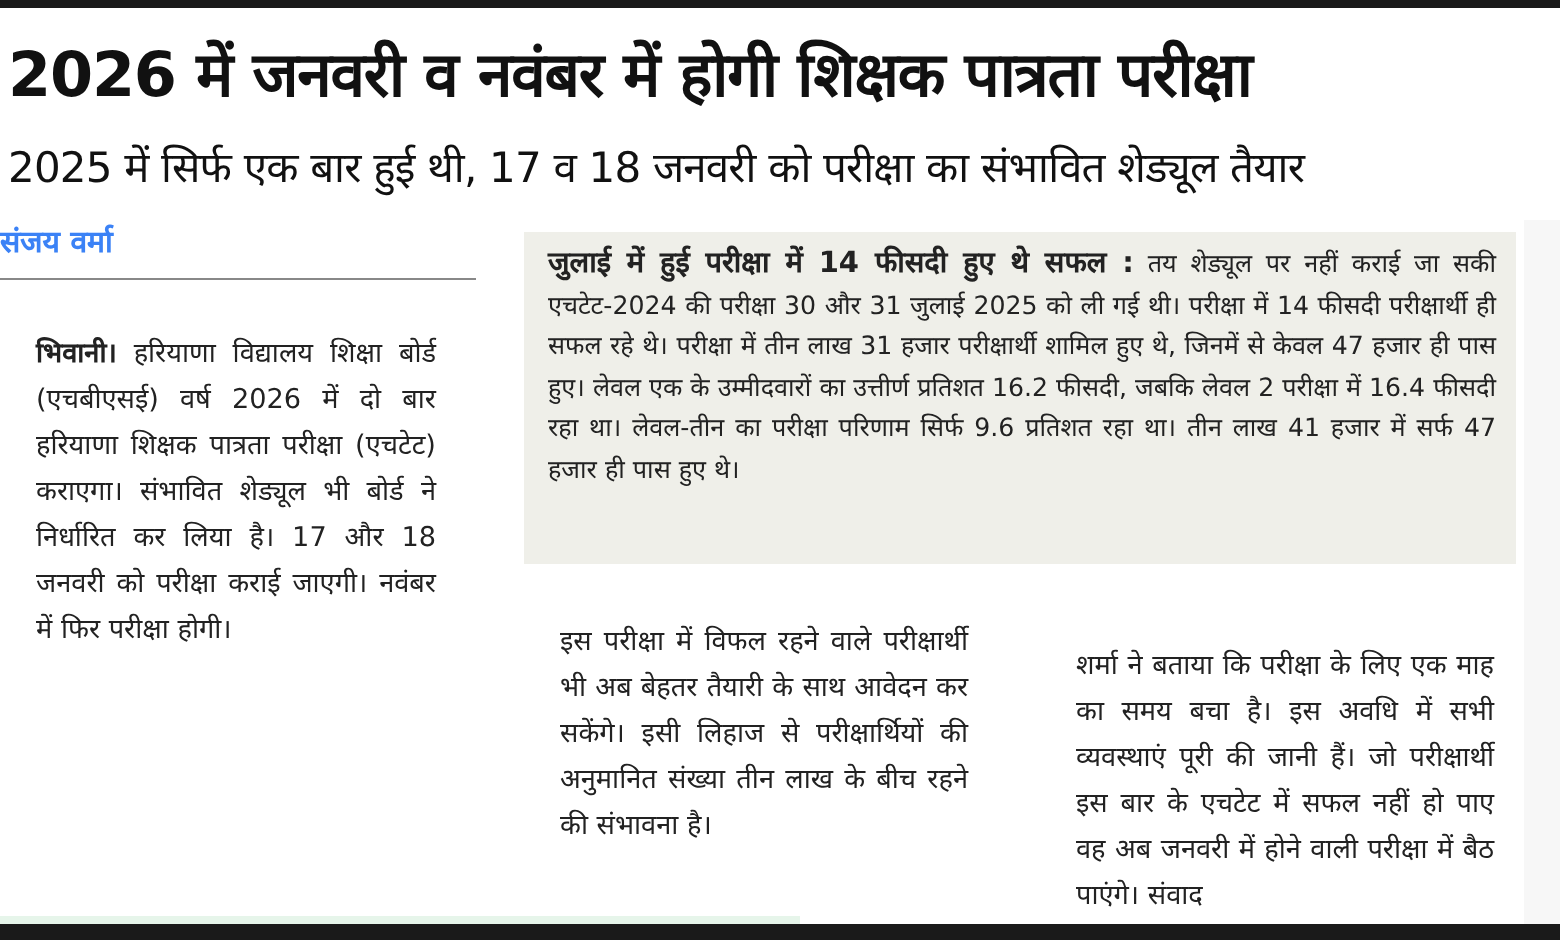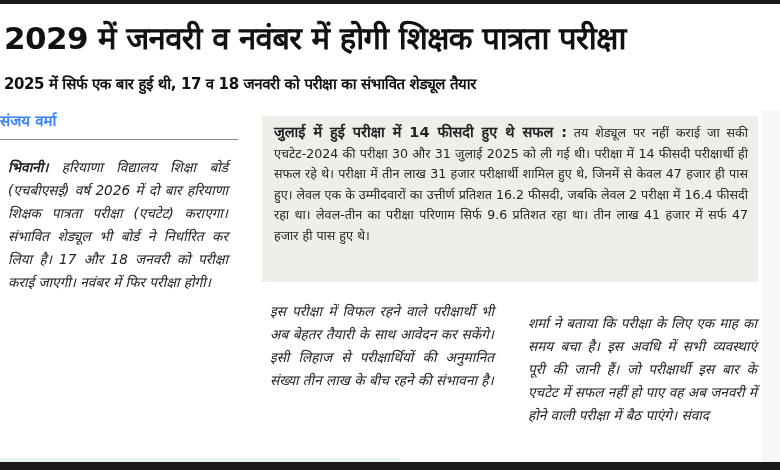--- a/index.html
+++ b/index.html
@@ -2,41 +2,41 @@
 <html><head>
 <meta charset="utf-8">
 <style>
   * { margin: 0; padding: 0; box-sizing: border-box; }
   html, body { width: 780px; height: 470px; overflow: hidden; background: #ffffff; }
   body { position: relative; font-family: "DejaVu Sans", sans-serif; color: #1a1a1a; }
   .top-bar { position: absolute; left: 0; top: 0; width: 780px; height: 4px; background: #1a1a1a; }
   .bottom-bar { position: absolute; left: 0; top: 462px; width: 780px; height: 8px; background: #1a1a1a; }
   .bottom-tint { position: absolute; left: 0; top: 458px; width: 400px; height: 4px; background: #e6f5ea; }
   .headline { position: absolute; left: 4px; top: 18px; width: 776px; font-size: 31px; font-weight: bold; letter-spacing: -0.6px; white-space: nowrap; line-height: 40px; color: #111; }
-  .subhead { position: absolute; left: 4px; top: 70px; width: 776px; font-size: 15px; font-weight: bold; letter-spacing: -0.4px; white-space: nowrap; line-height: 28px; color: #111; }
+  .subhead { position: absolute; left: 4px; top: 70px; width: 776px; font-size: 21px; font-weight: normal; letter-spacing: -0.4px; white-space: nowrap; line-height: 28px; color: #111; }
   .byline { position: absolute; left: 0; top: 110px; font-size: 15px; font-weight: bold; color: #3b82f6; line-height: 22px; }
   .byline-rule { position: absolute; left: 0; top: 139px; width: 238px; height: 1px; background: #888; }
   .col { position: absolute; font-size: 13.6px; line-height: 23px; color: #222; text-align: justify; }
-  .col p { margin: 8px; font-style: italic; }
+  .col p { margin: 18px; }
   .col1 { left: 0; top: 148px; width: 236px; }
   .col1 .indent { text-indent: 18px; }
   .col2 { left: 262px; top: 292px; width: 240px; }
   .col2 .indent { text-indent: 18px; }
   .col3 { left: 520px; top: 304px; width: 245px; }
   .lead { font-weight: bold; }
   .box { position: absolute; left: 262px; top: 116px; width: 496px; height: 166px; background: #efefe9; padding: 6px 10px 4px 12px; font-size: 12.6px; line-height: 20.6px; color: #222; text-align: justify; }
   .box-title { font-weight: bold; font-size: 14.5px; }
   .right-edge { position: absolute; left: 762px; top: 110px; width: 18px; height: 352px; background: #f7f7f7; }
 </style>
 </head>
 <body>
 
 <div class="top-bar"></div>
 
-<h1 class="headline">2029 में जनवरी व नवंबर में होगी शिक्षक पात्रता परीक्षा</h1>
+<h1 class="headline">2026 में जनवरी व नवंबर में होगी शिक्षक पात्रता परीक्षा</h1>
 <h2 class="subhead">2025 में सिर्फ एक बार हुई थी, 17 व 18 जनवरी को परीक्षा का संभावित शेड्यूल तैयार</h2>
 
 <div class="byline">संजय वर्मा</div>
 <div class="byline-rule"></div>
 
 <div class="col col1">
   <p><span class="lead">भिवानी।</span> <span>हरियाणा विद्यालय शिक्षा बोर्ड (एचबीएसई) वर्ष 2026 में दो बार हरियाणा शिक्षक पात्रता परीक्षा (एचटेट) कराएगा। संभावित शेड्यूल भी बोर्ड ने निर्धारित कर लिया है। 17 और 18 जनवरी को परीक्षा कराई जाएगी। नवंबर में फिर परीक्षा होगी।</span></p>
 </div>
 
 <div class="box">

